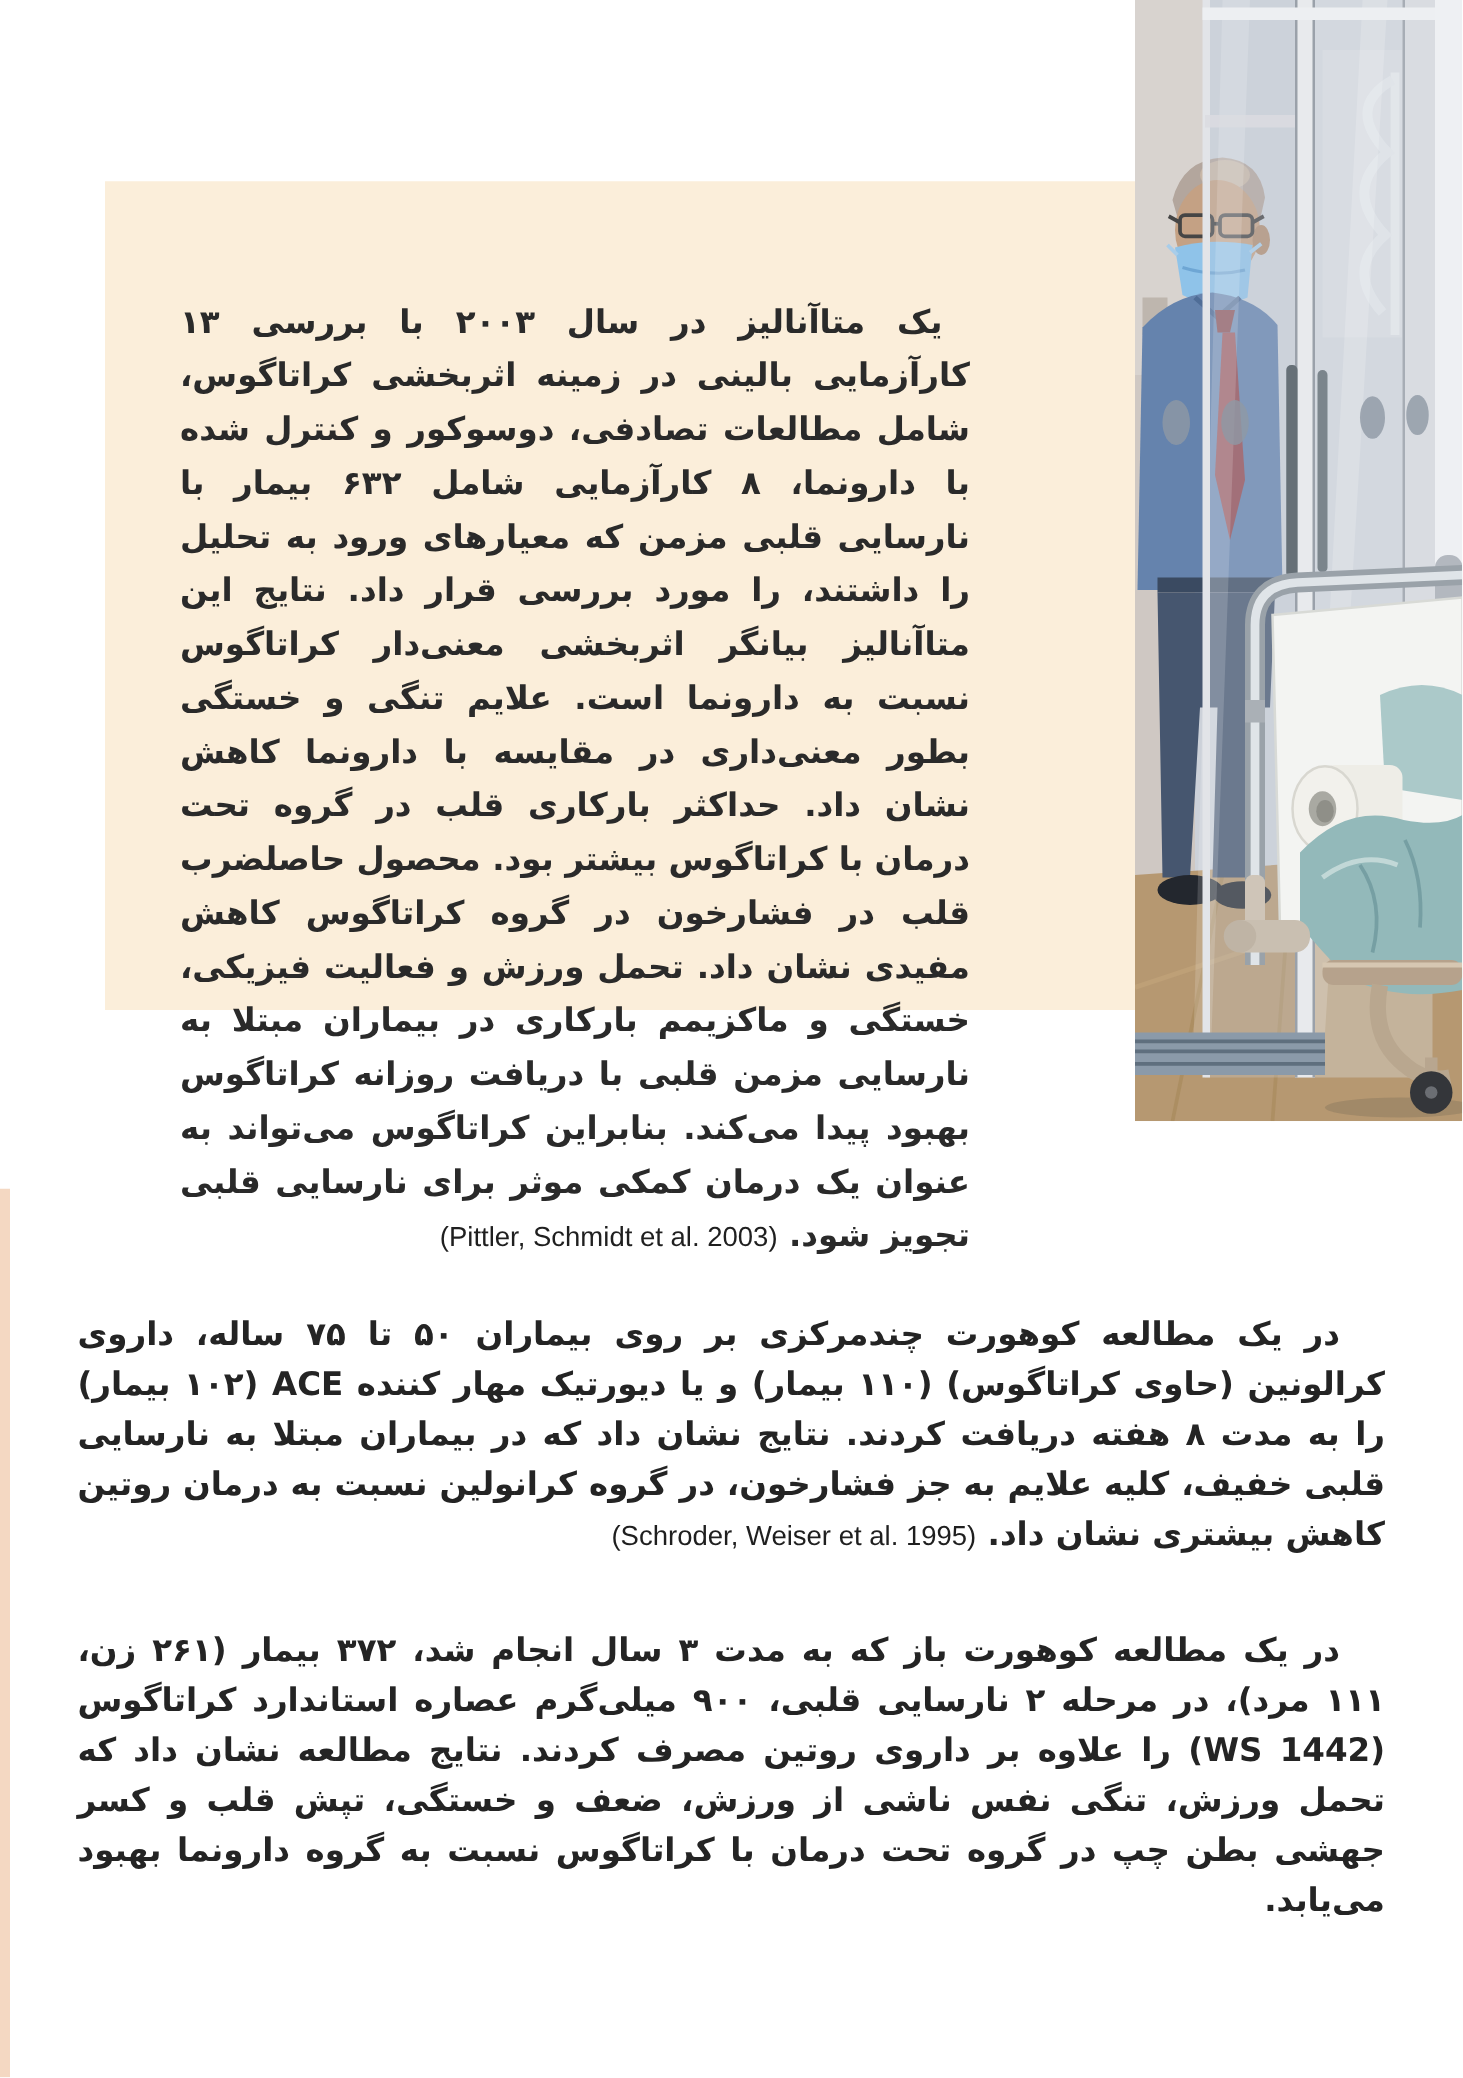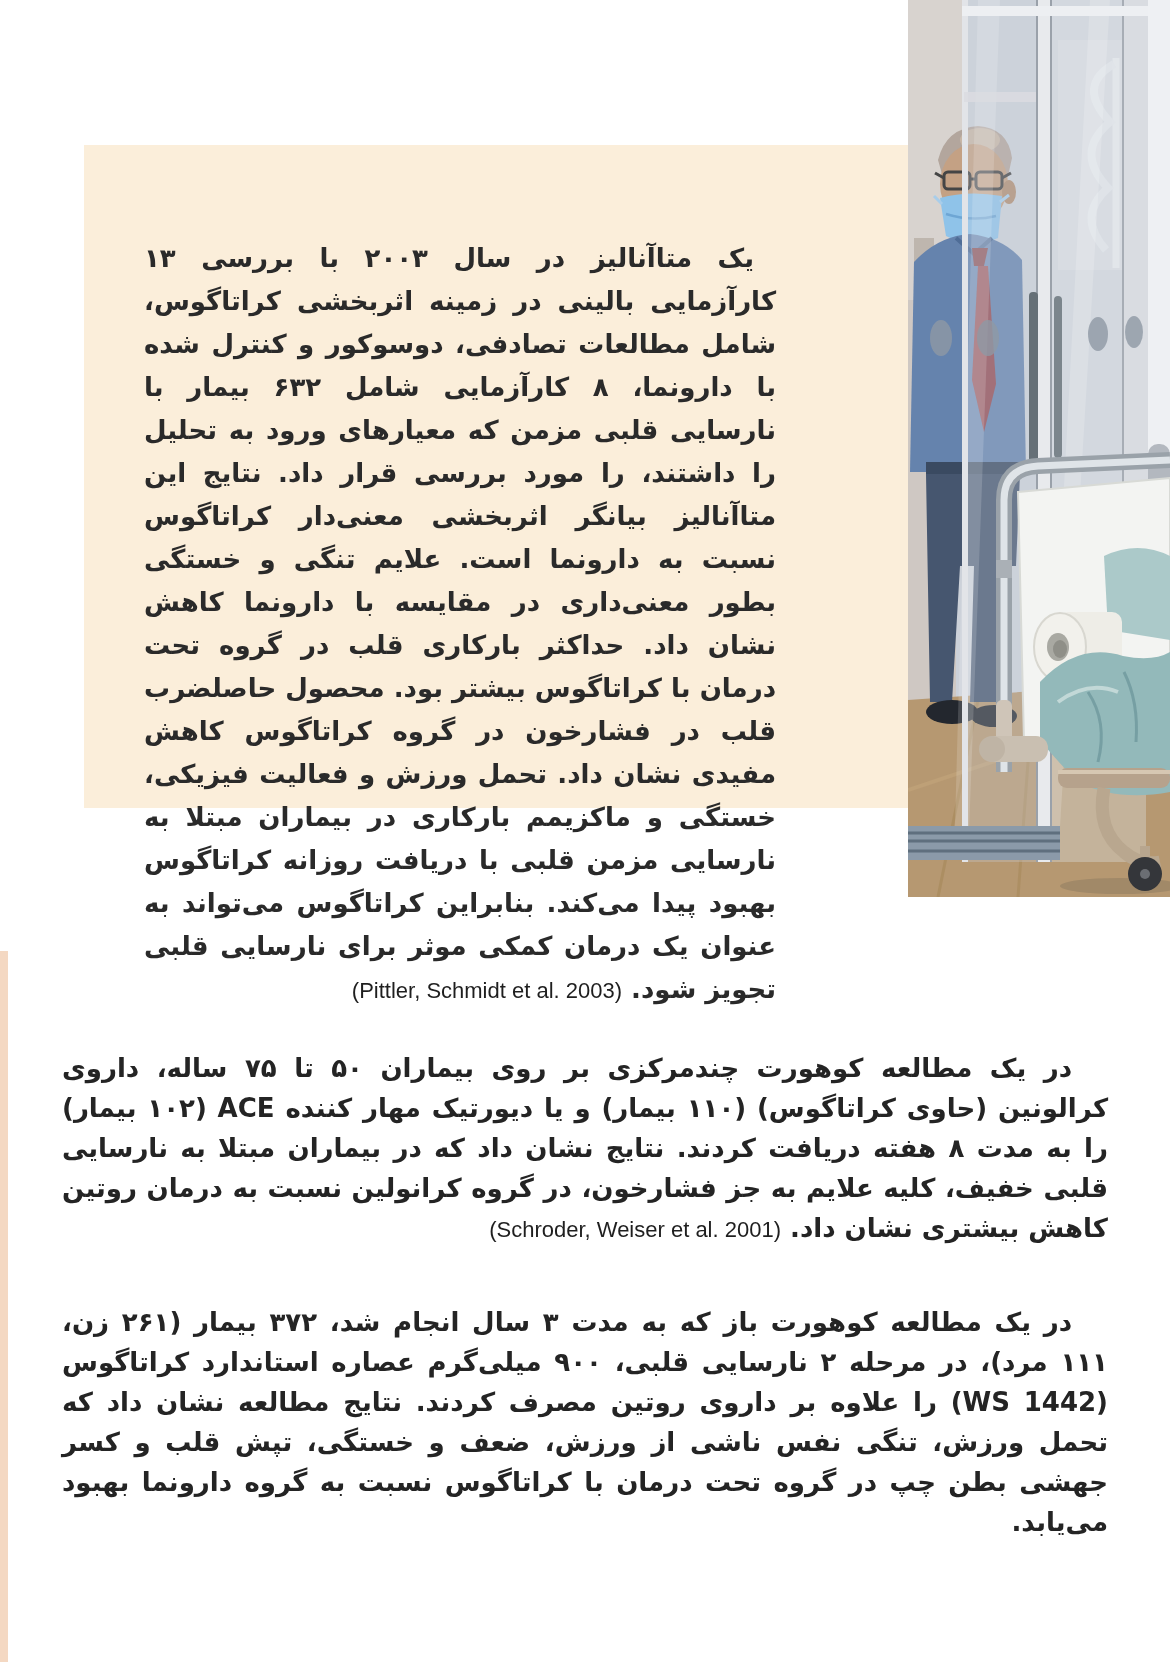--- a/index.html
+++ b/index.html
@@ -187,20 +187,20 @@
         <ellipse cx="212" cy="886" rx="60" ry="8" fill="#8b7a5f" opacity="0.5"></ellipse>
         <path d="M237,846 L237,862" stroke="#b8a68f" stroke-width="10"></path>
         <circle cx="237" cy="874" r="17" fill="#34363a"></circle>
         <circle cx="237" cy="874" r="5" fill="#6b6e73"></circle>
       </g>
     </svg>
   </figure>
 
   <main class="body-text">
     <p><span>در یک مطالعه کوهورت چندمرکزی بر روی بیماران ۵۰ تا ۷۵ ساله، داروی کرالونین (حاوی کراتاگوس) (۱۱۰ بیمار) و یا دیورتیک مهار کننده ACE (۱۰۲ بیمار) را به مدت ۸ هفته دریافت کردند. نتایج نشان داد که در بیماران مبتلا به نارسایی قلبی خفیف، کلیه علایم به جز فشارخون، در گروه کرانولین نسبت به درمان روتین کاهش بیشتری نشان داد.</span>
-      <span class="cite">(Schroder, Weiser et al. 2001)</span>
+      <span class="cite">(Schroder, Weiser et al. 1995)</span>
     </p>
     <p><span>در یک مطالعه کوهورت باز که به مدت ۳ سال انجام شد، ۳۷۲ بیمار (۲۶۱ زن، ۱۱۱ مرد)، در مرحله ۲ نارسایی قلبی، ۹۰۰ میلی‌گرم عصاره استاندارد کراتاگوس (WS 1442) را علاوه بر داروی روتین مصرف کردند. نتایج مطالعه نشان داد که تحمل ورزش، تنگی نفس ناشی از ورزش، ضعف و خستگی، تپش قلب و کسر جهشی بطن چپ در گروه تحت درمان با کراتاگوس نسبت به گروه دارونما بهبود می‌یابد.</span>
       
     </p>
   </main>
 
 </div>
 
 </body></html>

